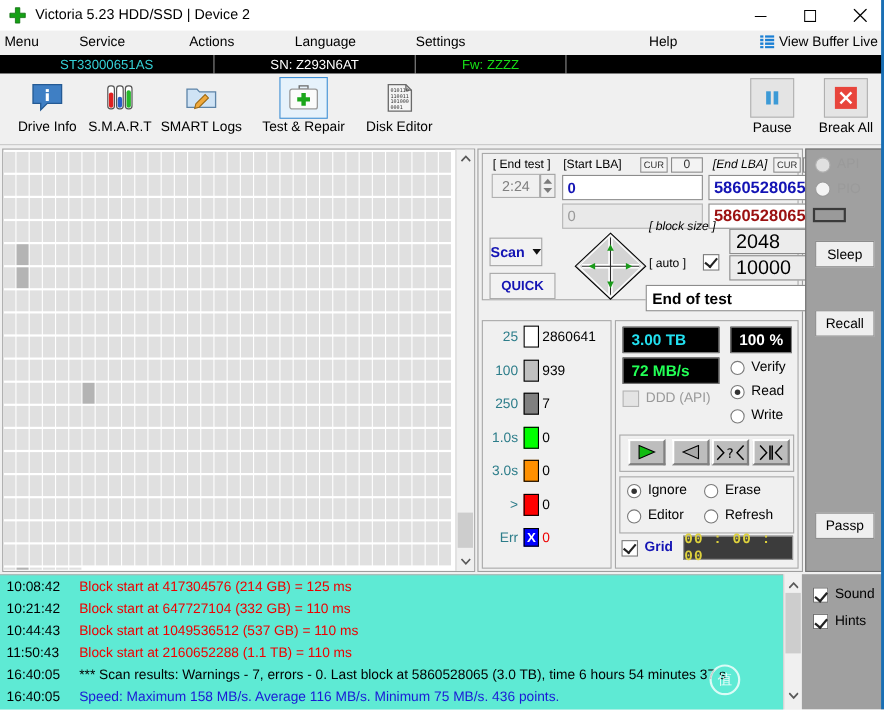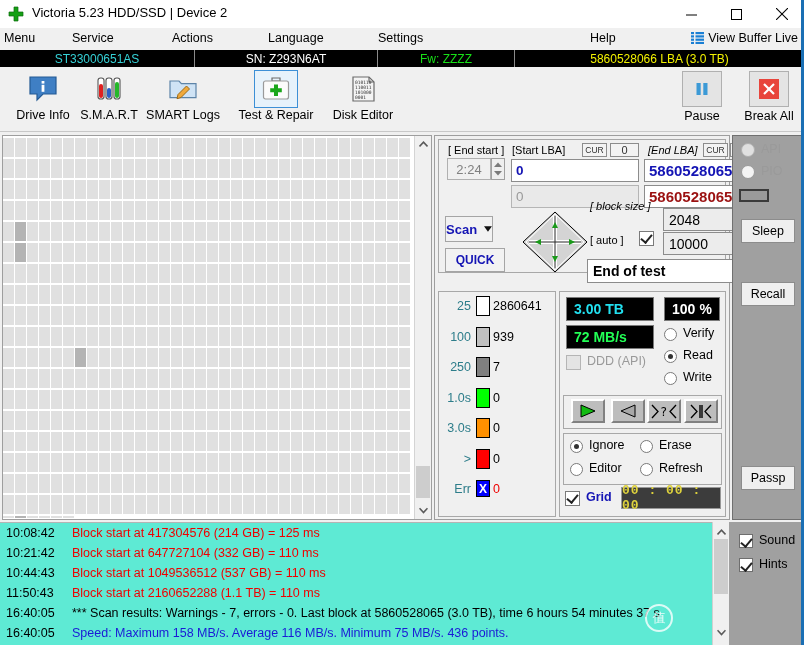--- a/index.html
+++ b/index.html
@@ -66,21 +66,21 @@
         display:flex;align-items:center;padding-left:4px;font-size:13.5px;font-weight:bold;}
   .tbox.ro{background:#e9e9e9;color:#9a9a9a;border:1px solid #b5b5b5;font-weight:normal;}
   .minibtn{position:absolute;border:1px solid #8c8c8c;background:#f3f3f3;box-sizing:border-box;
            display:flex;align-items:center;justify-content:center;font-size:8.5px;color:#333;}
   .spin{position:absolute;border:1px solid #b0b0b0;background:#f0f0f0;box-sizing:border-box;
         display:flex;align-items:center;justify-content:center;font-size:13px;color:#808080;}
   .spinbtns{position:absolute;width:14px;border:1px solid #a0a0a0;background:#efefef;box-sizing:border-box;}
   .btnA{position:absolute;border:1px solid #a5a5a5;background:#f2f2f2;box-sizing:border-box;
         display:flex;align-items:center;justify-content:center;color:#1414b4;font-weight:bold;font-size:13px;}
   .combo{position:absolute;border:1px solid #8c8c8c;background:#fff;box-sizing:border-box;}
-  .combo .cv{position:absolute;left:5px;top:50%;transform:translateY(-50%);font-size:14px;color:#000;}
+  .combo .cv{position:absolute;left:5px;top:50%;transform:translateY(-50%);font-size:18px;color:#000;}
   .combo .ca{position:absolute;right:5px;top:50%;transform:translateY(-50%);}
   .combo.gray{background:#ececec;}
   .dpad{position:absolute;}
   .lg-n{position:absolute;right:0;top:3px;font-size:12.5px;color:#2d7d8a;text-align:right;white-space:nowrap;}
   .lg-sw{position:absolute;width:14px;height:20px;border:1px solid #000;box-sizing:border-box;}
   .lg-v{position:absolute;top:3px;font-size:12.5px;color:#000;white-space:nowrap;}
 
   
   .led{position:absolute;background:#000;border:1px solid #7a7a7a;box-sizing:border-box;
        display:flex;align-items:center;font-weight:bold;font-size:14px;}
@@ -176,21 +176,20 @@
     </div>
   </div>
 
   <div class="infostrip">
     <div class="iseg s1">ST33000651AS</div>
     <div class="idiv" style="left:194px"></div>
     <div class="iseg s2">SN: Z293N6AT</div>
     <div class="idiv" style="left:377px"></div>
     <div class="iseg s3">Fw: ZZZZ</div>
     <div class="idiv" style="left:514px"></div>
-    <div class="iseg s4">5860528066 LBA (3.0 TB)</div>
   </div>
 
   <div class="toolbar">
     <div class="tool" style="left:0px">
       <div class="ti">
         <svg width="30" height="28" viewBox="0 0 30 28">
           <path d="M2 2 h26 v17 h-13 l-6 6 v-6 h-7 z" fill="#3f7fc4" stroke="#245a94" stroke-width="1.2"></path>
           <rect x="13.6" y="6" width="2.8" height="2.6" fill="#fff"></rect>
           <rect x="13.6" y="9.8" width="2.8" height="7" fill="#fff"></rect>
         </svg>
@@ -902,21 +901,21 @@
             <path d="M0.5 1.2 L4.5 5.5 L8.5 1.2" fill="none" stroke="#5a5a5a" stroke-width="1.6"></path>
           </svg>
       </div>
     </div>
   </div>
 
   <div class="ctrlpanel">
 
     <div class="grp" style="left:3px;top:3px;width:288px;height:134px;"></div>
 
-    <div class="lbl" style="left:13px;top:8px;">[ End start ]</div>
+    <div class="lbl" style="left:13px;top:8px;">[ End test ]</div>
     <div class="spin" style="left:12px;top:22px;width:44px;height:22px;">2:24</div>
     <div class="spinbtns" style="left:56px;top:22px;height:22px;">
       <svg width="12" height="20" viewBox="0 0 12 20" style="display:block">
         <path d="M2 8 L6 3.5 L10 8" fill="#7a7a7a"></path>
         <path d="M2 12 L6 16.5 L10 12" fill="#7a7a7a"></path>
       </svg>
     </div>
 
     <div class="lbl" style="left:77px;top:8px;">[Start LBA]</div>
     <div class="minibtn" style="left:147px;top:7px;width:25px;height:14px;">CUR</div>

